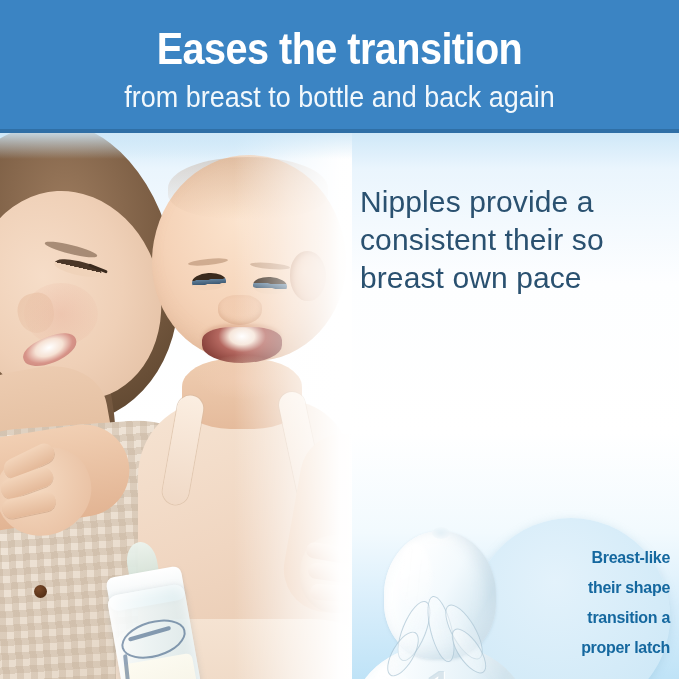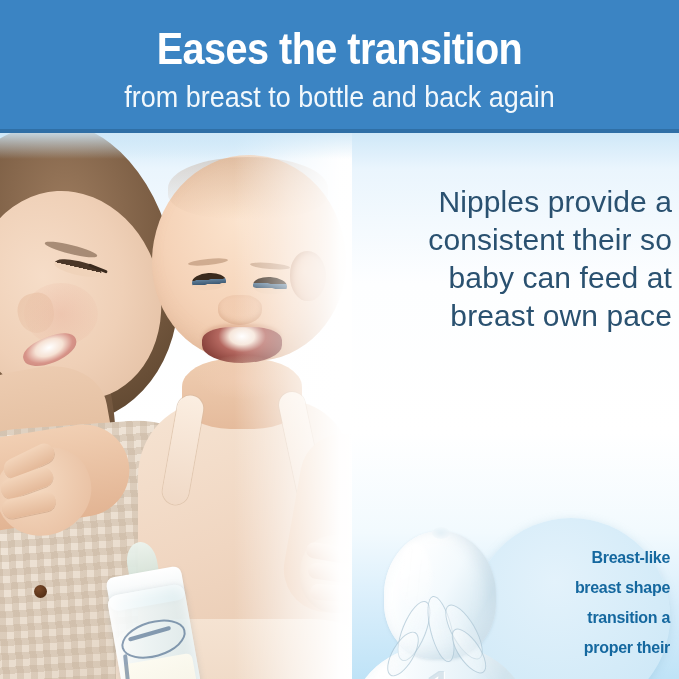--- a/index.html
+++ b/index.html
@@ -297,21 +297,21 @@
     background:rgba(45,80,120,.55);border-radius:2px;transform:rotate(-6deg);
   }
   .bot-stripe{
     position:absolute;left:10px;top:108px;width:4px;height:66px;
     background:rgba(45,80,120,.5);border-radius:2px;transform:rotate(4deg);
   }
 
   
   .copy{
     position:absolute;left:360px;top:50px;width:312px;
-    text-align:right;
+    text-align:left;
     font-family:"Liberation Sans",sans-serif;
     font-weight:300;
     font-size:30px;
     line-height:38px;
     color:#2a5170;
     letter-spacing:0.1px;
   }
   .copy .ln{display:block;}
 
   
@@ -451,30 +451,29 @@
         <div class="bot-stripe"></div>
       </div>
 
       <div class="photo-topfade"></div>
       <div class="photo-fade"></div>
     </div>
 
     <div class="copy">
       <span class="ln">Nipples provide a</span>
       <span class="ln">consistent their so</span>
-      <span class="ln">baby can feed at</span>
       <span class="ln">breast own pace</span>
     </div>
 
     <div class="callout">
       <div class="callout-text">
         <span class="ln">Breast-like</span>
-        <span class="ln">breast shape</span>
+        <span class="ln">their shape</span>
         <span class="ln">transition a</span>
-        <span class="ln">proper their</span>
+        <span class="ln">proper latch</span>
       </div>
     </div>
 
     <div class="nipple">
 
       <div class="np-bell"></div>
       <div class="np-bellhl"></div>
       <div class="np-neck"></div>
       <div class="np-dome"></div>
       <div class="np-domehl"></div>

